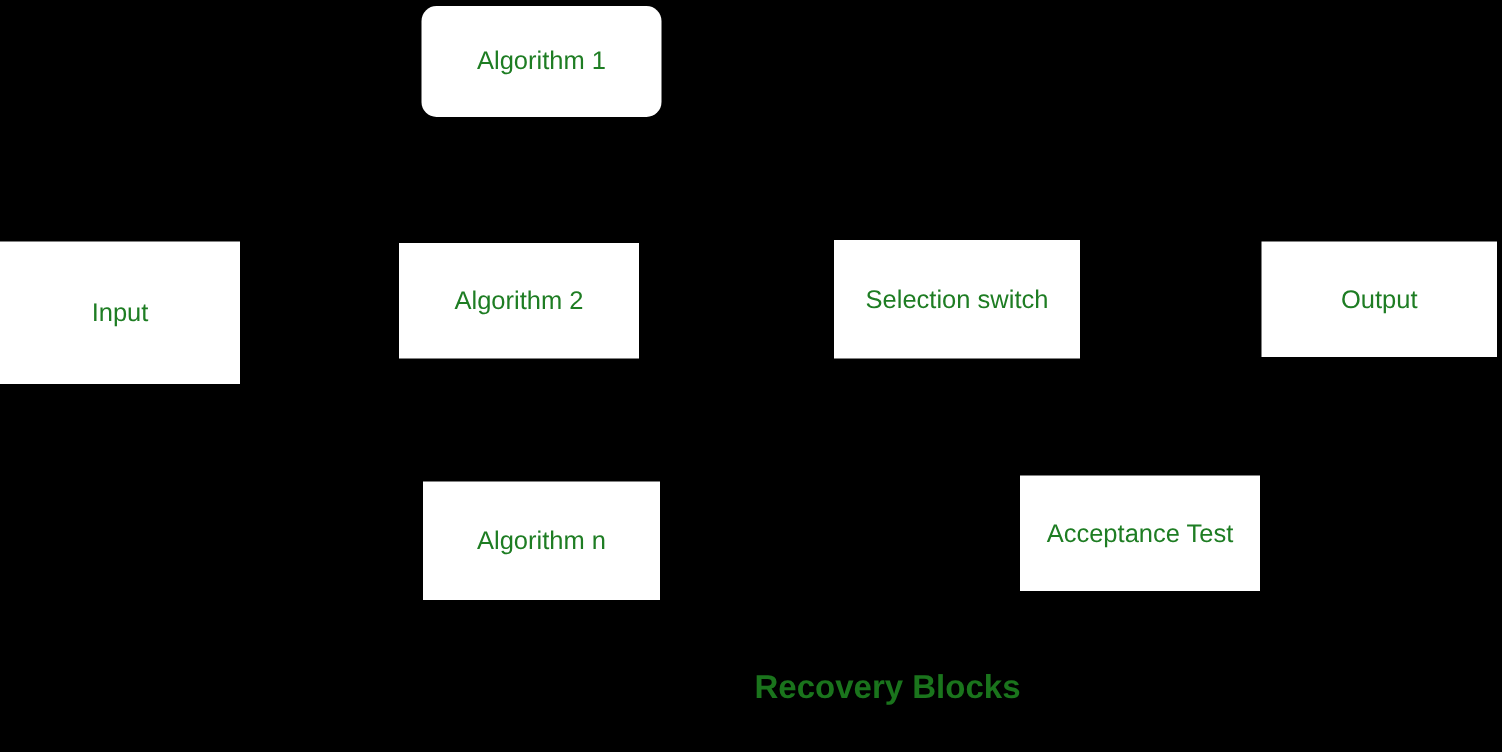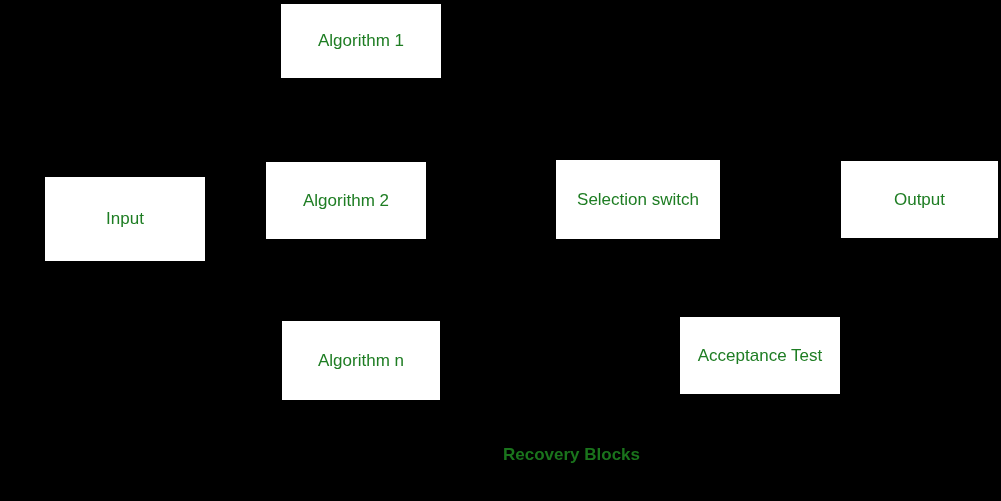--- a/index.html
+++ b/index.html
@@ -26,33 +26,33 @@
     position: absolute;
     background: var(--box-bg);
     color: var(--box-text);
     font-size: 17px;
     display: flex;
     align-items: center;
     justify-content: center;
     text-align: center;
     white-space: nowrap;
   }
-  .box-algorithm-1   { left: 281px; top: 4px;   width: 160px; height: 74px; }
-  .box-input         { left: 0px;   top: 177px; width: 160px; height: 84px; margin-left: 45px; }
+  .box-algorithm-1   { left: 281px; top: 4px;   width: 160px; height: 74px; border-radius: 10px; }
+  .box-input         { left: 0px;   top: 161px; width: 160px; height: 95px; }
   .box-algorithm-2   { left: 266px; top: 162px; width: 160px; height: 77px; }
   .box-selection-switch { left: 556px; top: 160px; width: 164px; height: 79px; }
   .box-output        { left: 841px; top: 161px; width: 157px; height: 77px; }
   .box-algorithm-n   { left: 282px; top: 321px; width: 158px; height: 79px; }
   .box-acceptance-test { left: 680px; top: 281px; width: 160px; height: 77px; margin-top: 36px; }
   .caption {
     position: absolute;
     left: 503px;
     top: 445px;
     color: var(--caption-text);
-    font-size: 17px;
+    font-size: 22px;
     font-weight: bold;
     white-space: nowrap;
   }
 </style>
 </head>
 <body>
 
 <div class="diagram">
 
   <div class="box box-algorithm-1">

